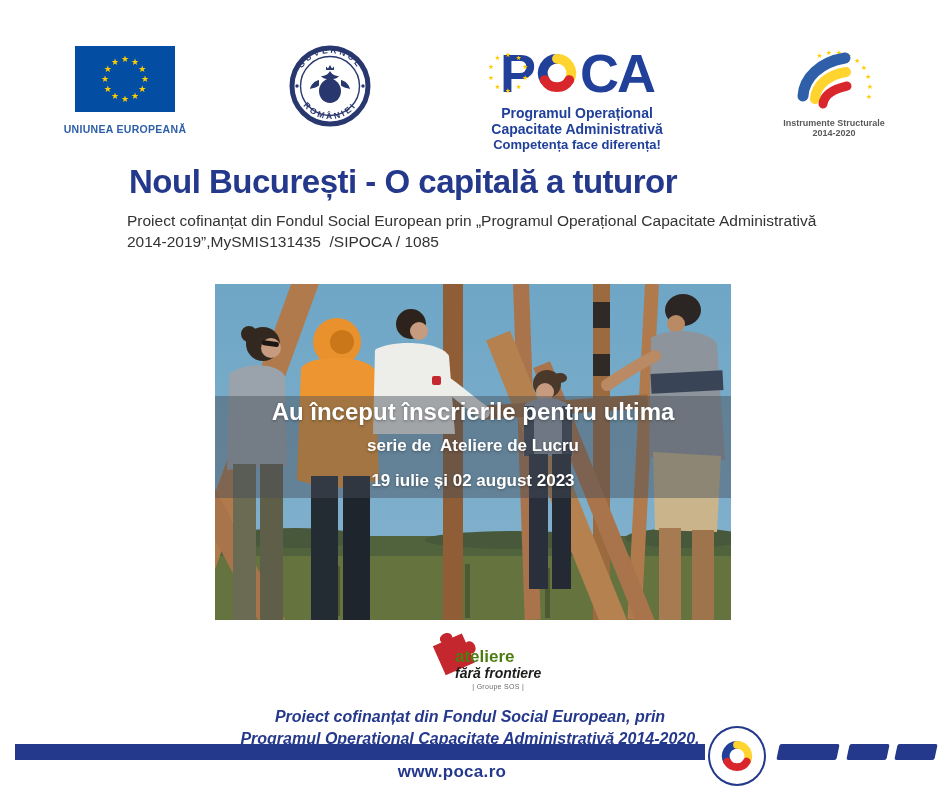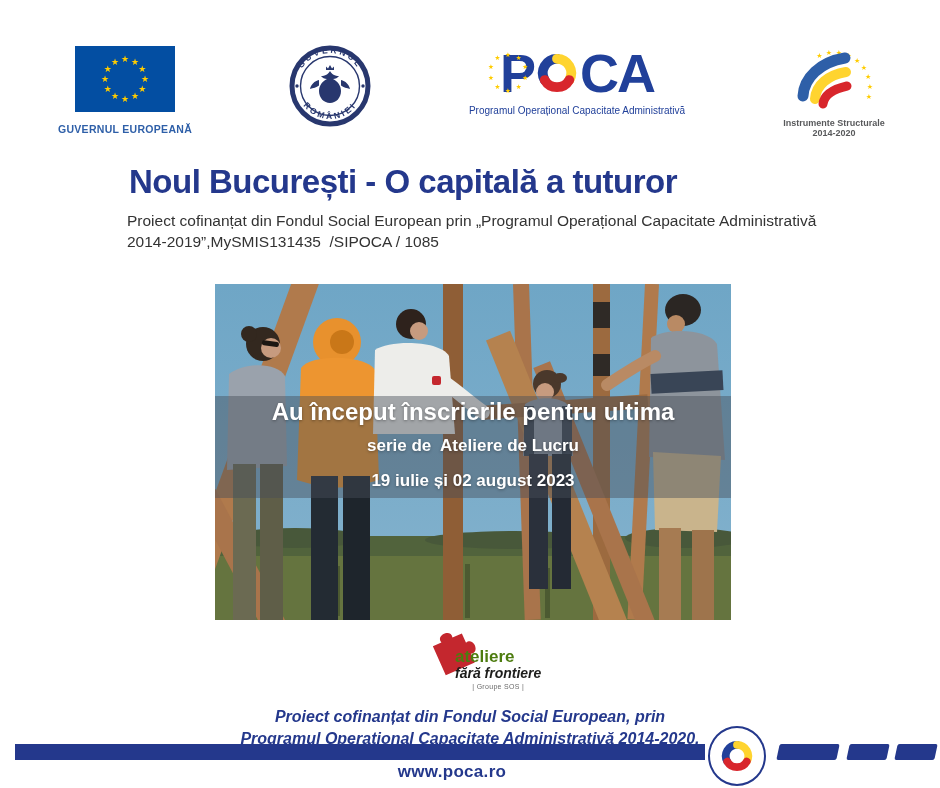--- a/index.html
+++ b/index.html
@@ -15,21 +15,21 @@
   .eu-flag  { display:inline-block; }
   .eu-label { margin-top:7px; font-size:10.5px; font-weight:700; color:#2E5FA8; letter-spacing:.3px; }
 
   .gov-block { position:absolute; left:289px; top:45px; }
 
   .poca-block { position:absolute; left:468px; top:44px; width:218px; text-align:center; }
   .poca-word { position:relative; display:flex; align-items:center; justify-content:center; height:58px; }
   .poca-letter { font-size:54px; font-weight:800; color:#21409A; letter-spacing:-2px; line-height:1; }
   .poca-swirl { margin:0 -1px; }
   .poca-stars { position:absolute; left:16px; top:4px; pointer-events:none; }
-  .poca-program { margin-top:3px; font-size:10px; font-weight:400; color:#21409A; }
+  .poca-program { margin-top:3px; font-size:14px; font-weight:700; color:#21409A; }
   .poca-slogan  { font-size:13px; font-weight:800; color:#21409A; }
 
   .is-block { position:absolute; left:772px; top:46px; width:124px; text-align:center; }
   .is-text1 { margin-top:2px; font-size:9px; font-weight:700; color:#58595B;text-align:center; }
   .is-text2 { font-size:9px; font-weight:700; color:#58595B; }
 
   
   .title {
     position:absolute; left:129px; top:163px; width:740px;
     font-size:33px; font-weight:800; color:#24388C; letter-spacing:-.5px;
@@ -97,21 +97,21 @@
           <text x="67.3" y="43.0" font-size="9" fill="#FFCC00" text-anchor="middle" dominant-baseline="central">★</text>
           <text x="60.0" y="50.3" font-size="9" fill="#FFCC00" text-anchor="middle" dominant-baseline="central">★</text>
           <text x="50.0" y="53.0" font-size="9" fill="#FFCC00" text-anchor="middle" dominant-baseline="central">★</text>
           <text x="40.0" y="50.3" font-size="9" fill="#FFCC00" text-anchor="middle" dominant-baseline="central">★</text>
           <text x="32.7" y="43.0" font-size="9" fill="#FFCC00" text-anchor="middle" dominant-baseline="central">★</text>
           <text x="30.0" y="33.0" font-size="9" fill="#FFCC00" text-anchor="middle" dominant-baseline="central">★</text>
           <text x="32.7" y="23.0" font-size="9" fill="#FFCC00" text-anchor="middle" dominant-baseline="central">★</text>
           <text x="40.0" y="15.7" font-size="9" fill="#FFCC00" text-anchor="middle" dominant-baseline="central">★</text>
         </g>
     </svg>
-    <div class="eu-label">GUVERNUL EUROPEANĂ</div>
+    <div class="eu-label">UNIUNEA EUROPEANĂ</div>
   </div>
 
   <div class="gov-block">
     <svg width="82" height="82" viewBox="0 0 82 82">
       <circle cx="41" cy="41" r="38" fill="#ffffff" stroke="#28376E" stroke-width="5"></circle>
       <circle cx="41" cy="41" r="29.5" fill="none" stroke="#28376E" stroke-width="1.4"></circle>
       <circle cx="8" cy="41" r="1.7" fill="#28376E"></circle>
       <circle cx="74" cy="41" r="1.7" fill="#28376E"></circle>
       <defs>
         <path id="arcTop" d="M 8 41 A 33 33 0 0 1 74 41"></path>
@@ -150,20 +150,21 @@
       </svg>
       <span class="poca-letter">P</span>
       <svg class="poca-swirl" width="48" height="48" viewBox="0 0 44 44">
         <path d="M 22 9 A 13 13 0 0 0 10.74 28.5" fill="none" stroke="#21409A" stroke-width="9" stroke-linecap="round"></path>
         <path d="M 22 9 A 13 13 0 0 1 33.26 28.5" fill="none" stroke="#FFD42F" stroke-width="9" stroke-linecap="round"></path>
         <path d="M 10.74 28.5 A 13 13 0 0 0 33.26 28.5" fill="none" stroke="#D8262C" stroke-width="9" stroke-linecap="round"></path>
       </svg>
       <span class="poca-letter">CA</span>
     </div>
     <div class="poca-program">Programul Operațional Capacitate Administrativă</div>
+    <div class="poca-slogan">Competența face diferența!</div>
   </div>
 
   <div class="is-block">
     <svg width="88" height="66" viewBox="0 0 88 66">
       <g>
           <text x="29.4" y="9.1" font-size="7" fill="#FFCC00" text-anchor="middle" dominant-baseline="central">★</text>
           <text x="39.0" y="6.4" font-size="7" fill="#FFCC00" text-anchor="middle" dominant-baseline="central">★</text>
           <text x="49.0" y="6.4" font-size="7" fill="#FFCC00" text-anchor="middle" dominant-baseline="central">★</text>
           <text x="58.6" y="9.1" font-size="7" fill="#FFCC00" text-anchor="middle" dominant-baseline="central">★</text>
           <text x="67.1" y="14.4" font-size="7" fill="#FFCC00" text-anchor="middle" dominant-baseline="central">★</text>

